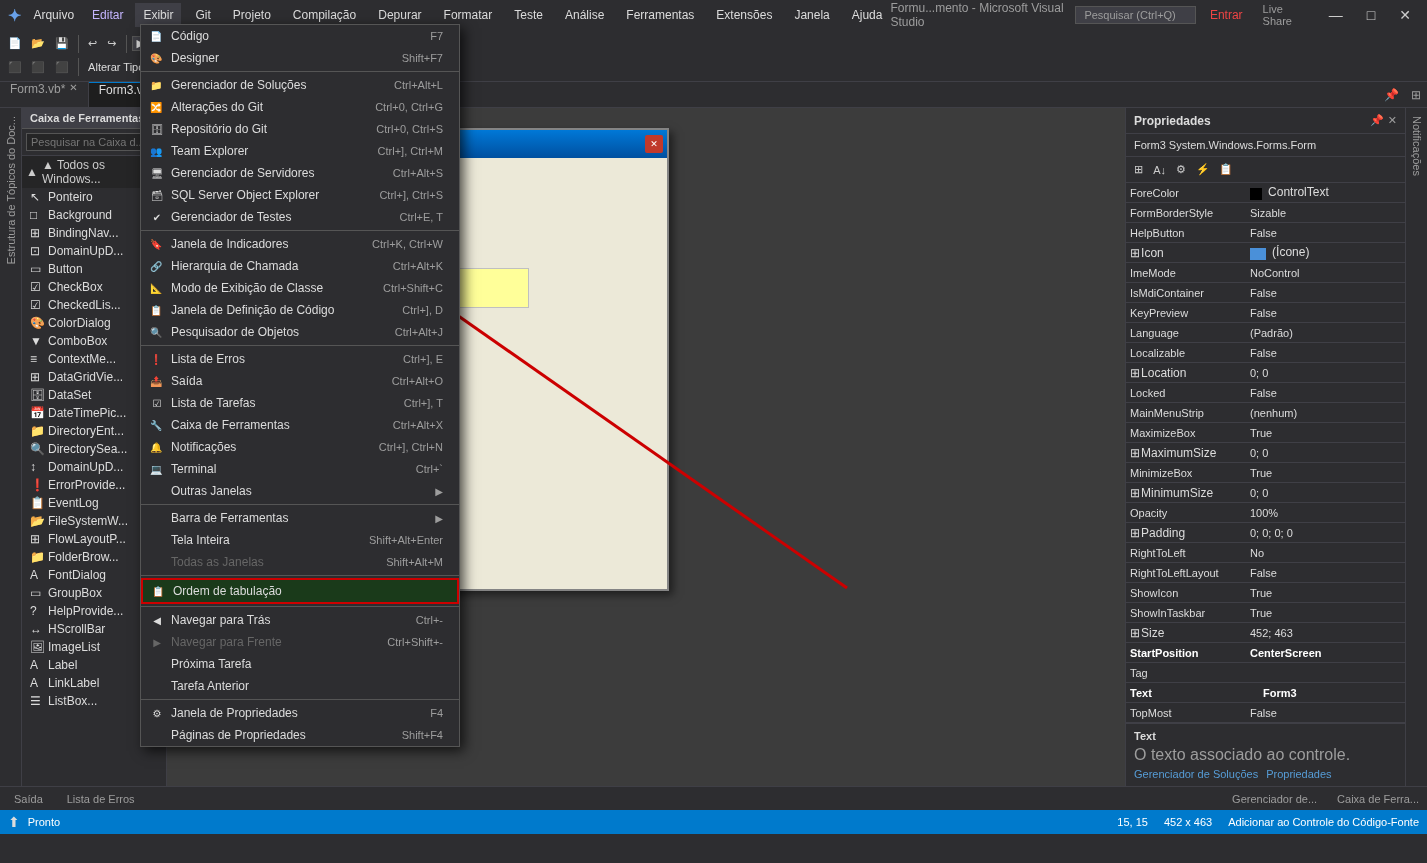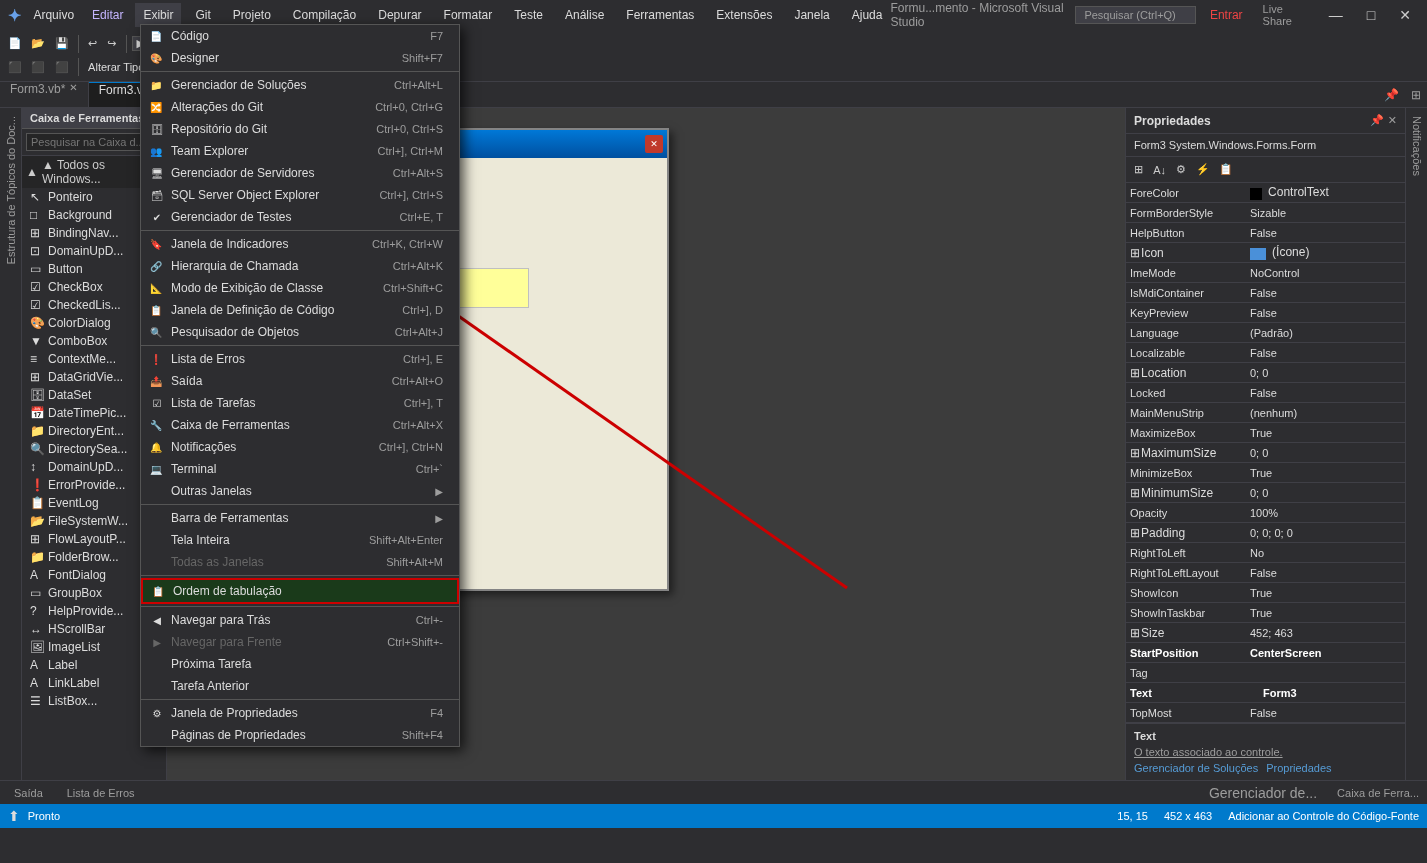--- a/index.html
+++ b/index.html
@@ -153,21 +153,21 @@
       display: flex; align-items: center; height: 20px; border-bottom: 1px solid #3f3f46;
       padding: 0 4px;
     }
     .props-name { color: #dcdcdc; font-size: 11px; width: 120px; flex-shrink: 0; overflow: hidden; text-overflow: ellipsis; }
     .props-value { color: #dcdcdc; font-size: 11px; flex: 1; overflow: hidden; text-overflow: ellipsis; }
     .props-name.bold { font-weight: bold; color: #fff; }
     .props-footer {
       border-top: 1px solid #3f3f46; padding: 6px 8px;
     }
     .props-footer-title { color: #dcdcdc; font-size: 11px; font-weight: bold; margin-bottom: 4px; }
-    .props-footer-desc { color: #9d9d9d; font-size: 11px; text-decoration: underline; }
+    .props-footer-desc { color: #9d9d9d; font-size: 16px; }
     .props-footer-links { display: flex; gap: 8px; margin-top: 4px; }
     .props-footer-link { color: #569cd6; font-size: 11px; cursor: pointer; text-decoration: none; }
 
     
     .status-bar {
       display: flex; align-items: center; background: #007acc; height: 24px;
       padding: 0 8px; gap: 16px; justify-content: space-between;
     }
     .status-left { display: flex; align-items: center; gap: 8px; }
     .status-item { color: white; font-size: 11px; }
@@ -656,21 +656,21 @@
   </div>
 
   <div class="notif-sidebar">
     <span class="notif-tab">Notificações</span>
   </div>
 </div>
 
 <div class="bottom-tabs">
   <span class="bottom-tab">Saída</span>
   <span class="bottom-tab">Lista de Erros</span>
-  <span style="margin-left:auto;color:#9d9d9d;font-size:14px;cursor:pointer;">Gerenciador de...</span>
+  <span style="margin-left:auto;color:#9d9d9d;font-size:11px;cursor:pointer;">Gerenciador de...</span>
   <span style="color:#9d9d9d;font-size:11px;cursor:pointer;margin-left:8px;">Caixa de Ferra...</span>
 </div>
 
 <div class="status-bar">
   <div class="status-left">
     <span style="font-size:14px;cursor:pointer;">⬆</span>
     <span class="status-item">Pronto</span>
   </div>
   <div class="status-right">
     <span class="status-item">15, 15</span>

